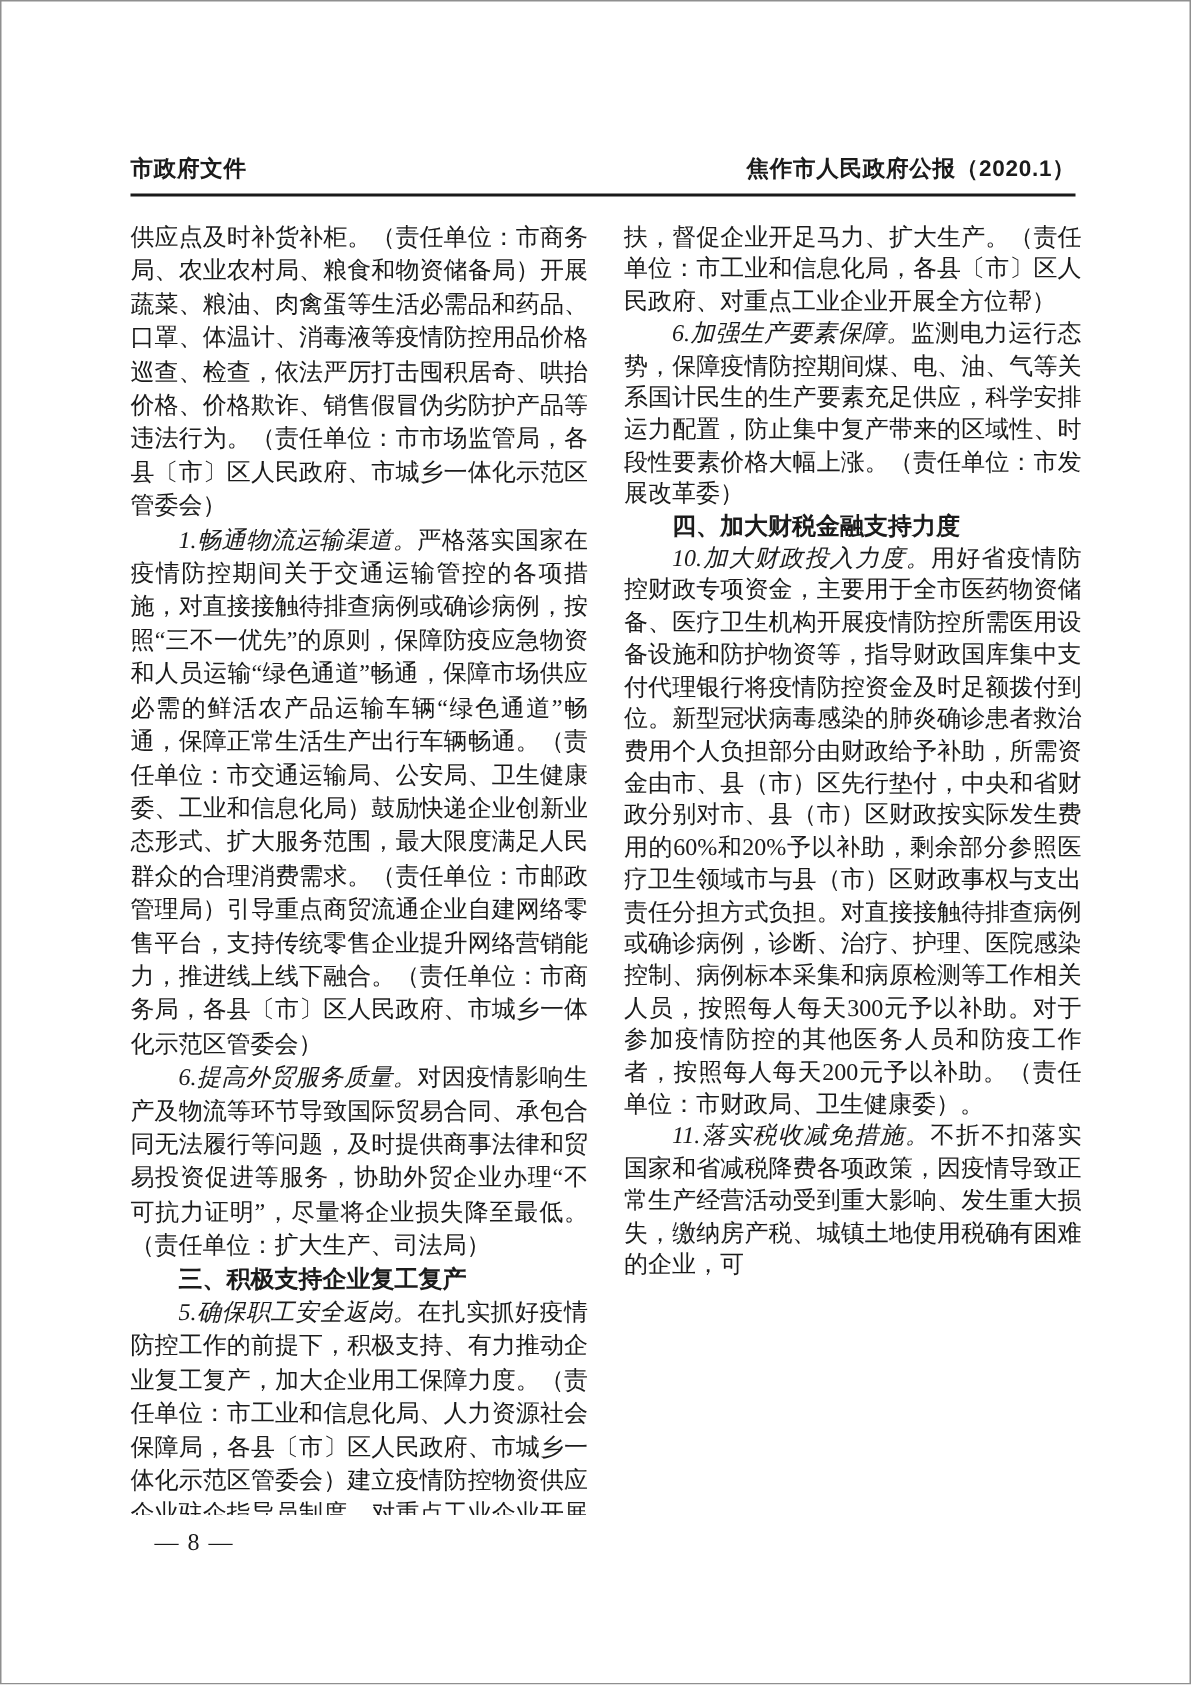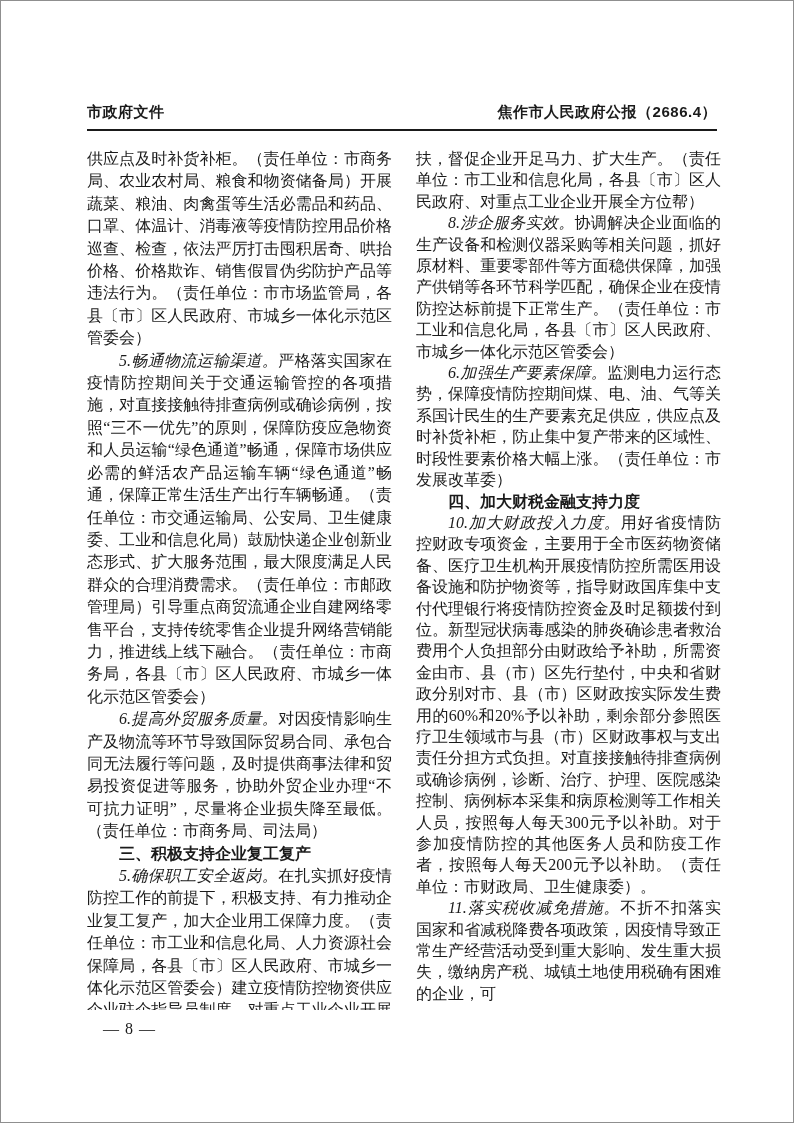--- a/index.html
+++ b/index.html
@@ -66,35 +66,34 @@
     letter-spacing: 1px;
   }
 </style>
 </head>
 <body>
 
 <div class="page">
 
   <header class="hdr">
     <span class="hdr-left">市政府文件</span>
-    <span class="hdr-right">焦作市人民政府公报（2686.4）</span>
+    <span class="hdr-right">焦作市人民政府公报（2020.1）</span>
   </header>
 
   <main class="body-area">
     <section class="col col-left">
         <p class="para"><span class="run-normal">供应点及时补货补柜。（责任单位：市商务局、农业农村局、粮食和物资储备局）开展蔬菜、粮油、肉禽蛋等生活必需品和药品、口罩、体温计、消毒液等疫情防控用品价格巡查、检查，依法严厉打击囤积居奇、哄抬价格、价格欺诈、销售假冒伪劣防护产品等违法行为。（责任单位：市市场监管局，各县〔市〕区人民政府、市城乡一体化示范区管委会）</span></p>
-        <p class="para indent"><span class="run-lead">5.畅通物流运输渠道。</span><span class="run-normal">严格落实国家在疫情防控期间关于交通运输管控的各项措施，对直接接触待排查病例或确诊病例，按照“三不一优先”的原则，保障防疫应急物资和人员运输“绿色通道”畅通，保障市场供应必需的鲜活农产品运输车辆“绿色通道”畅通，保障正常生活生产出行车辆畅通。（责任单位：市交通运输局、公安局、卫生健康委、工业和信息化局）鼓励快递企业创新业态形式、扩大服务范围，最大限度满足人民群众的合理消费需求。（责任单位：市邮政管理局）引导重点商贸流通企业自建网络零售平台，支持传统零售企业提升网络营销能力，推进线上线下融合。（责任单位：市商务局，各县〔市〕区人民政府、市城乡一体化示范区管委会）</span></p>
-        <p class="para indent"><span class="run-lead">6.提高外贸服务质量。</span><span class="run-normal">对因疫情影响生产及物流等环节导致国际贸易合同、承包合同无法履行等问题，及时提供商事法律和贸易投资促进等服务，协助外贸企业办理“不可抗力证明”，尽量将企业损失降至最低。（责任单位：市商务局、司法局）</span></p>
+        <p class="para indent"><span class="run-lead">1.畅通物流运输渠道。</span><span class="run-normal">严格落实国家在疫情防控期间关于交通运输管控的各项措施，对直接接触待排查病例或确诊病例，按照“三不一优先”的原则，保障防疫应急物资和人员运输“绿色通道”畅通，保障市场供应必需的鲜活农产品运输车辆“绿色通道”畅通，保障正常生活生产出行车辆畅通。（责任单位：市交通运输局、公安局、卫生健康委、工业和信息化局）鼓励快递企业创新业态形式、扩大服务范围，最大限度满足人民群众的合理消费需求。（责任单位：市邮政管理局）引导重点商贸流通企业自建网络零售平台，支持传统零售企业提升网络营销能力，推进线上线下融合。（责任单位：市商务局，各县〔市〕区人民政府、市城乡一体化示范区管委会）</span></p>
+        <p class="para indent"><span class="run-lead">6.提高外贸服务质量。</span><span class="run-normal">对因疫情影响生产及物流等环节导致国际贸易合同、承包合同无法履行等问题，及时提供商事法律和贸易投资促进等服务，协助外贸企业办理“不可抗力证明”，尽量将企业损失降至最低。（责任单位：扩大生产、司法局）</span></p>
         <p class="heading indent"><span class="run-heading">三、积极支持企业复工复产</span></p>
         <p class="para indent"><span class="run-lead">5.确保职工安全返岗。</span><span class="run-normal">在扎实抓好疫情防控工作的前提下，积极支持、有力推动企业复工复产，加大企业用工保障力度。（责任单位：市工业和信息化局、人力资源社会保障局，各县〔市〕区人民政府、市城乡一体化示范区管委会）建立疫情防控物资供应企业驻企指导员制度，对重点工业企业开展全方位帮</span></p>
       </section>
     <section class="col col-right">
         <p class="para"><span class="run-normal">扶，督促企业开足马力、扩大生产。（责任单位：市工业和信息化局，各县〔市〕区人民政府、对重点工业企业开展全方位帮）</span></p>
-        <p class="para indent"><span class="run-lead">8.涉企服务实效。</span><span class="run-normal">协调解决企业面临的生产设备和检测仪器采购等相关问题，抓好原材料、重要零部件等方面稳供保障，加强产供销等各环节科学匹配，确保企业在疫情防控达标前提下正常生产。（责任单位：市工业和信息化局，各县〔市〕区人民政府、市城乡一体化示范区管委会）</span></p>
-        <p class="para indent"><span class="run-lead">6.加强生产要素保障。</span><span class="run-normal">监测电力运行态势，保障疫情防控期间煤、电、油、气等关系国计民生的生产要素充足供应，供应点及时补货补柜，防止集中复产带来的区域性、时段性要素价格大幅上涨。（责任单位：市发展改革委）</span></p>
+        <p class="para indent"><span class="run-lead">6.加强生产要素保障。</span><span class="run-normal">监测电力运行态势，保障疫情防控期间煤、电、油、气等关系国计民生的生产要素充足供应，科学安排运力配置，防止集中复产带来的区域性、时段性要素价格大幅上涨。（责任单位：市发展改革委）</span></p>
         <p class="heading indent"><span class="run-heading">四、加大财税金融支持力度</span></p>
         <p class="para indent"><span class="run-lead">10.加大财政投入力度。</span><span class="run-normal">用好省疫情防控财政专项资金，主要用于全市医药物资储备、医疗卫生机构开展疫情防控所需医用设备设施和防护物资等，指导财政国库集中支付代理银行将疫情防控资金及时足额拨付到位。新型冠状病毒感染的肺炎确诊患者救治费用个人负担部分由财政给予补助，所需资金由市、县（市）区先行垫付，中央和省财政分别对市、县（市）区财政按实际发生费用的60%和20%予以补助，剩余部分参照医疗卫生领域市与县（市）区财政事权与支出责任分担方式负担。对直接接触待排查病例或确诊病例，诊断、治疗、护理、医院感染控制、病例标本采集和病原检测等工作相关人员，按照每人每天300元予以补助。对于参加疫情防控的其他医务人员和防疫工作者，按照每人每天200元予以补助。（责任单位：市财政局、卫生健康委）。</span></p>
         <p class="para indent"><span class="run-lead">11.落实税收减免措施。</span><span class="run-normal">不折不扣落实国家和省减税降费各项政策，因疫情导致正常生产经营活动受到重大影响、发生重大损失，缴纳房产税、城镇土地使用税确有困难的企业，可</span></p>
       </section>
   </main>
 
   <footer class="ftr">
     <span>— 8 —</span>
   </footer>
 

